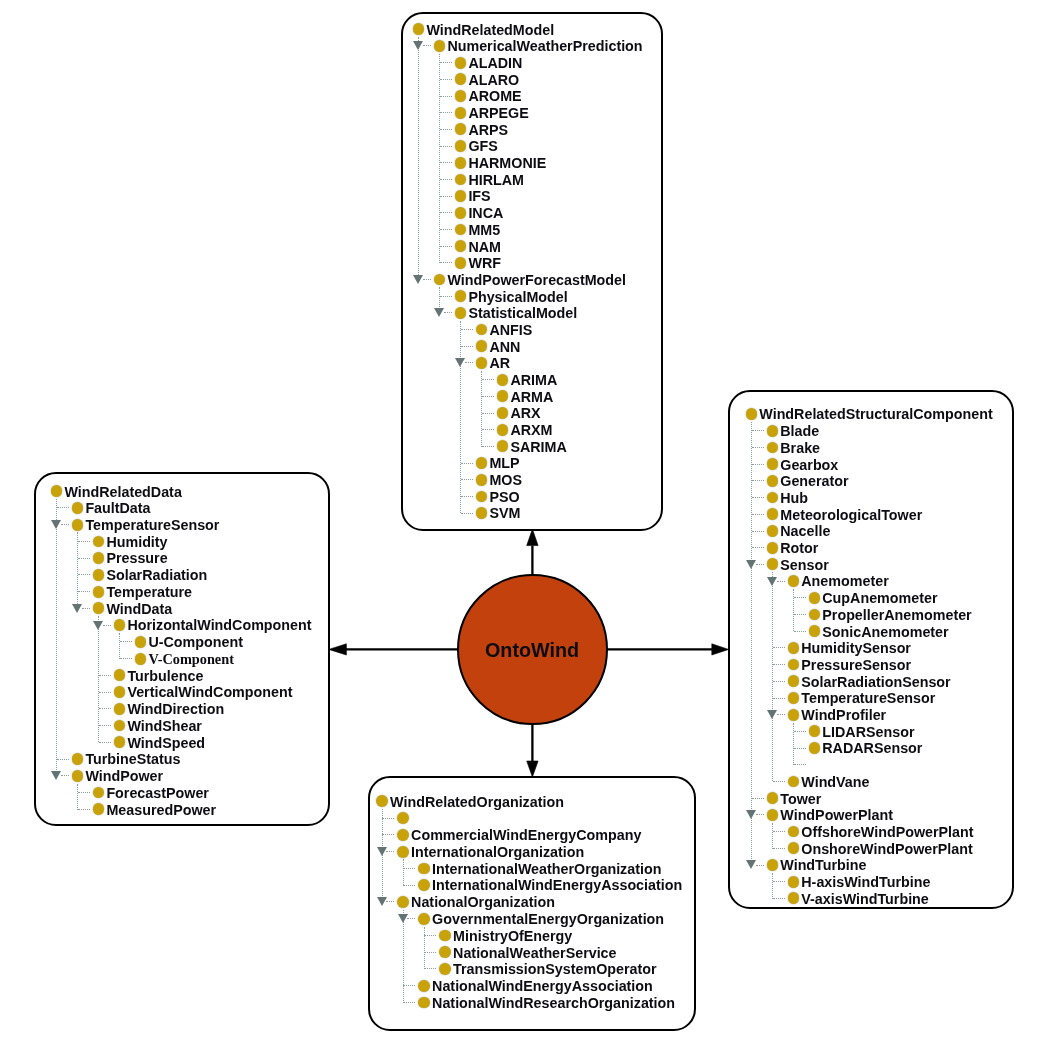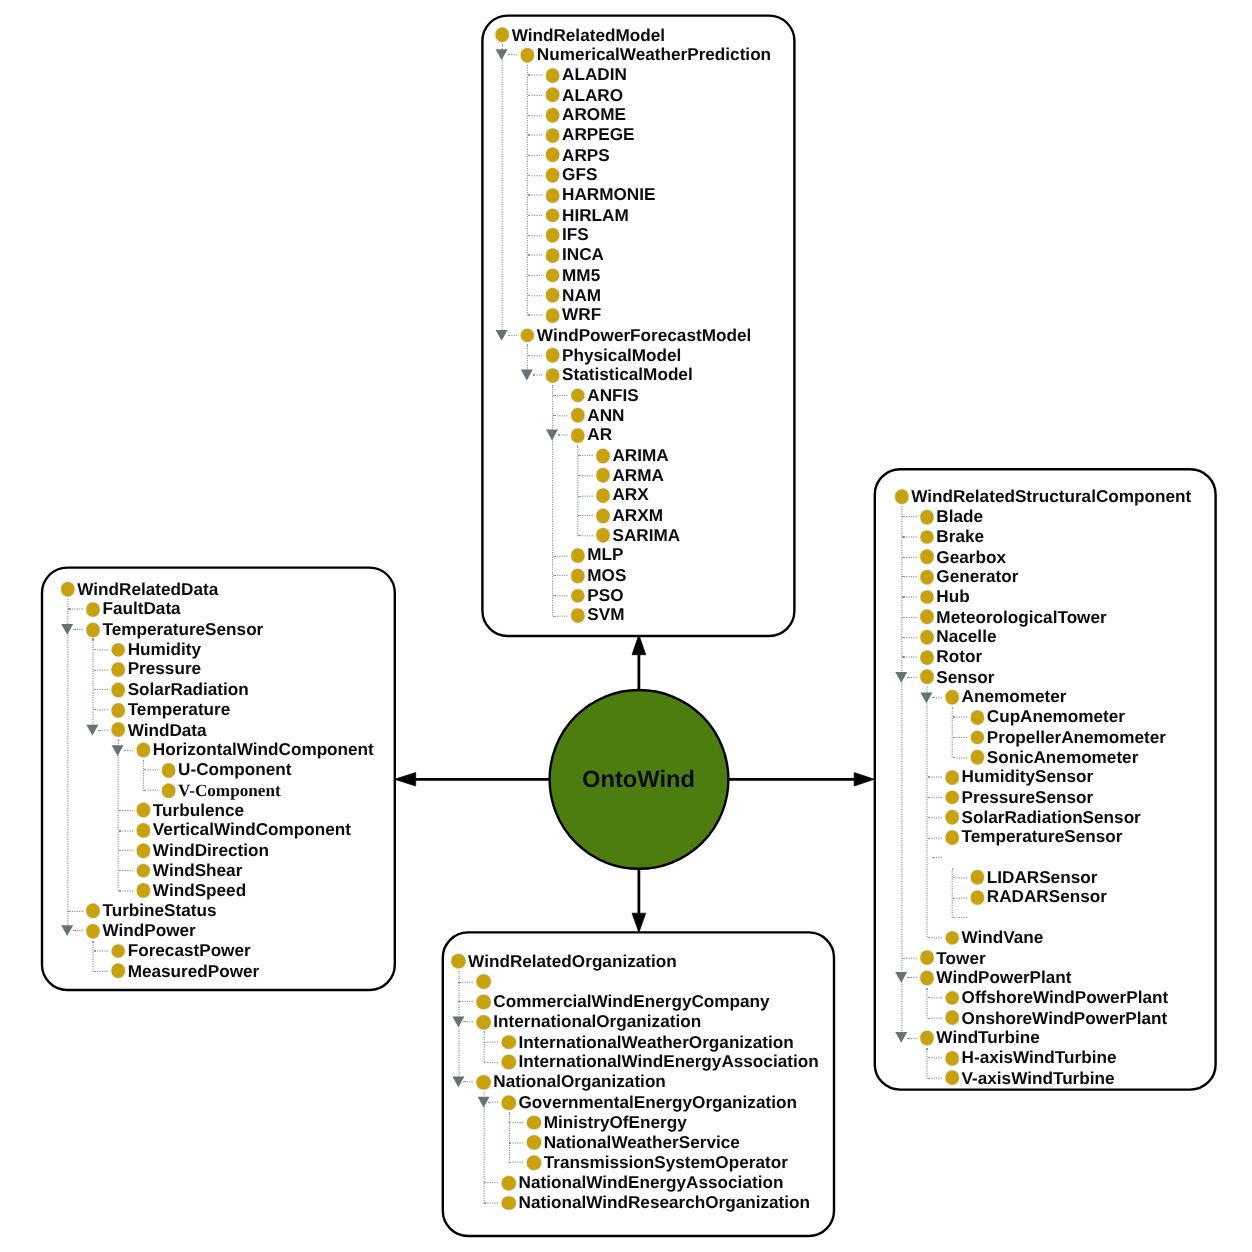--- a/index.html
+++ b/index.html
@@ -1,21 +1,21 @@
 <!DOCTYPE html>
 <html><head>
 <meta charset="utf-8">
 <style>
   html,body{margin:0;padding:0;background:#ffffff;}
   body{width:1043px;height:1043px;position:relative;overflow:hidden;
        font-family:"Liberation Sans",sans-serif;}
   #stage{position:absolute;left:0;top:0;width:1043px;height:1043px;}
   .panel{position:absolute;border:2.3px solid #000;border-radius:22px;background:#fff;box-sizing:border-box;}
   #hub{position:absolute;left:456.95px;top:573.95px;width:150.9px;height:150.9px;
-       border:2.3px solid #000;border-radius:50%;background:#4d7c0f;box-sizing:border-box;}
+       border:2.3px solid #000;border-radius:50%;background:#c2410c;box-sizing:border-box;}
   #hub-label{position:absolute;left:-2.3px;top:-2.3px;width:150.9px;height:150.9px;
        display:flex;align-items:center;justify-content:center;
        font-weight:bold;font-size:19.75px;color:#0c0c12;padding-top:3.5px;box-sizing:border-box;}
   svg.arrows{position:absolute;left:0;top:0;width:1043px;height:1043px;overflow:visible;}
   .row{position:absolute;}
   .dot{position:absolute;width:11.8px;height:11.8px;border-radius:50%;background:#c8a208;
        box-shadow:0 0 1.1px 0.45px rgba(190,205,212,0.85);}
   .lbl{position:absolute;font-weight:bold;font-size:14.3px;color:#0c0c12;
        line-height:16.7px;height:16.7px;white-space:nowrap;top:0;}
   .vline{position:absolute;width:0;border-left:1px dotted #8a9c9e;}
@@ -419,20 +419,25 @@
         <span class="lbl" style="left: 71px; top: 0.7px;">PressureSensor</span>
       </div>
       <div class="row" style="height: 16.7px; left: 730.3px; top: 672.95px; width: 281px;">
         <span class="dot" style="left: 57.3px; top: 2.45px;"></span>
         <span class="lbl" style="left: 71px; top: 0.7px;">SolarRadiationSensor</span>
       </div>
       <div class="row" style="height: 16.7px; left: 730.3px; top: 689.65px; width: 281px;">
         <span class="dot" style="left: 57.3px; top: 2.45px;"></span>
         <span class="lbl" style="left: 71px; top: 0.7px;">TemperatureSensor</span>
       </div>
+      <div class="row" style="height: 16.7px; left: 730.3px; top: 706.35px; width: 281px;">
+        <span class="tri" style="left: 36.9px; top: 3.85px;"></span>
+        <span class="dot" style="left: 57.3px; top: 2.45px;"></span>
+        <span class="lbl" style="left: 71px; top: 0.7px;">WindProfiler</span>
+      </div>
       <div class="row" style="height: 16.7px; left: 730.3px; top: 723.05px; width: 241px;">
         <span class="dot" style="left: 78.3px; top: 2.45px;"></span>
         <span class="lbl" style="left: 92px; top: 0.7px;">LIDARSensor</span>
       </div>
       <div class="row" style="height: 16.7px; left: 730.3px; top: 739.75px; width: 281px;">
         <span class="dot" style="left: 78.3px; top: 2.45px;"></span>
         <span class="lbl" style="left: 92px; top: 0.7px;">RADARSensor</span>
       </div>
       <div class="row" style="height: 16.7px; left: 730.3px; top: 773.15px; width: 281px;">
         <span class="dot" style="left: 57.3px; top: 2.45px;"></span>

